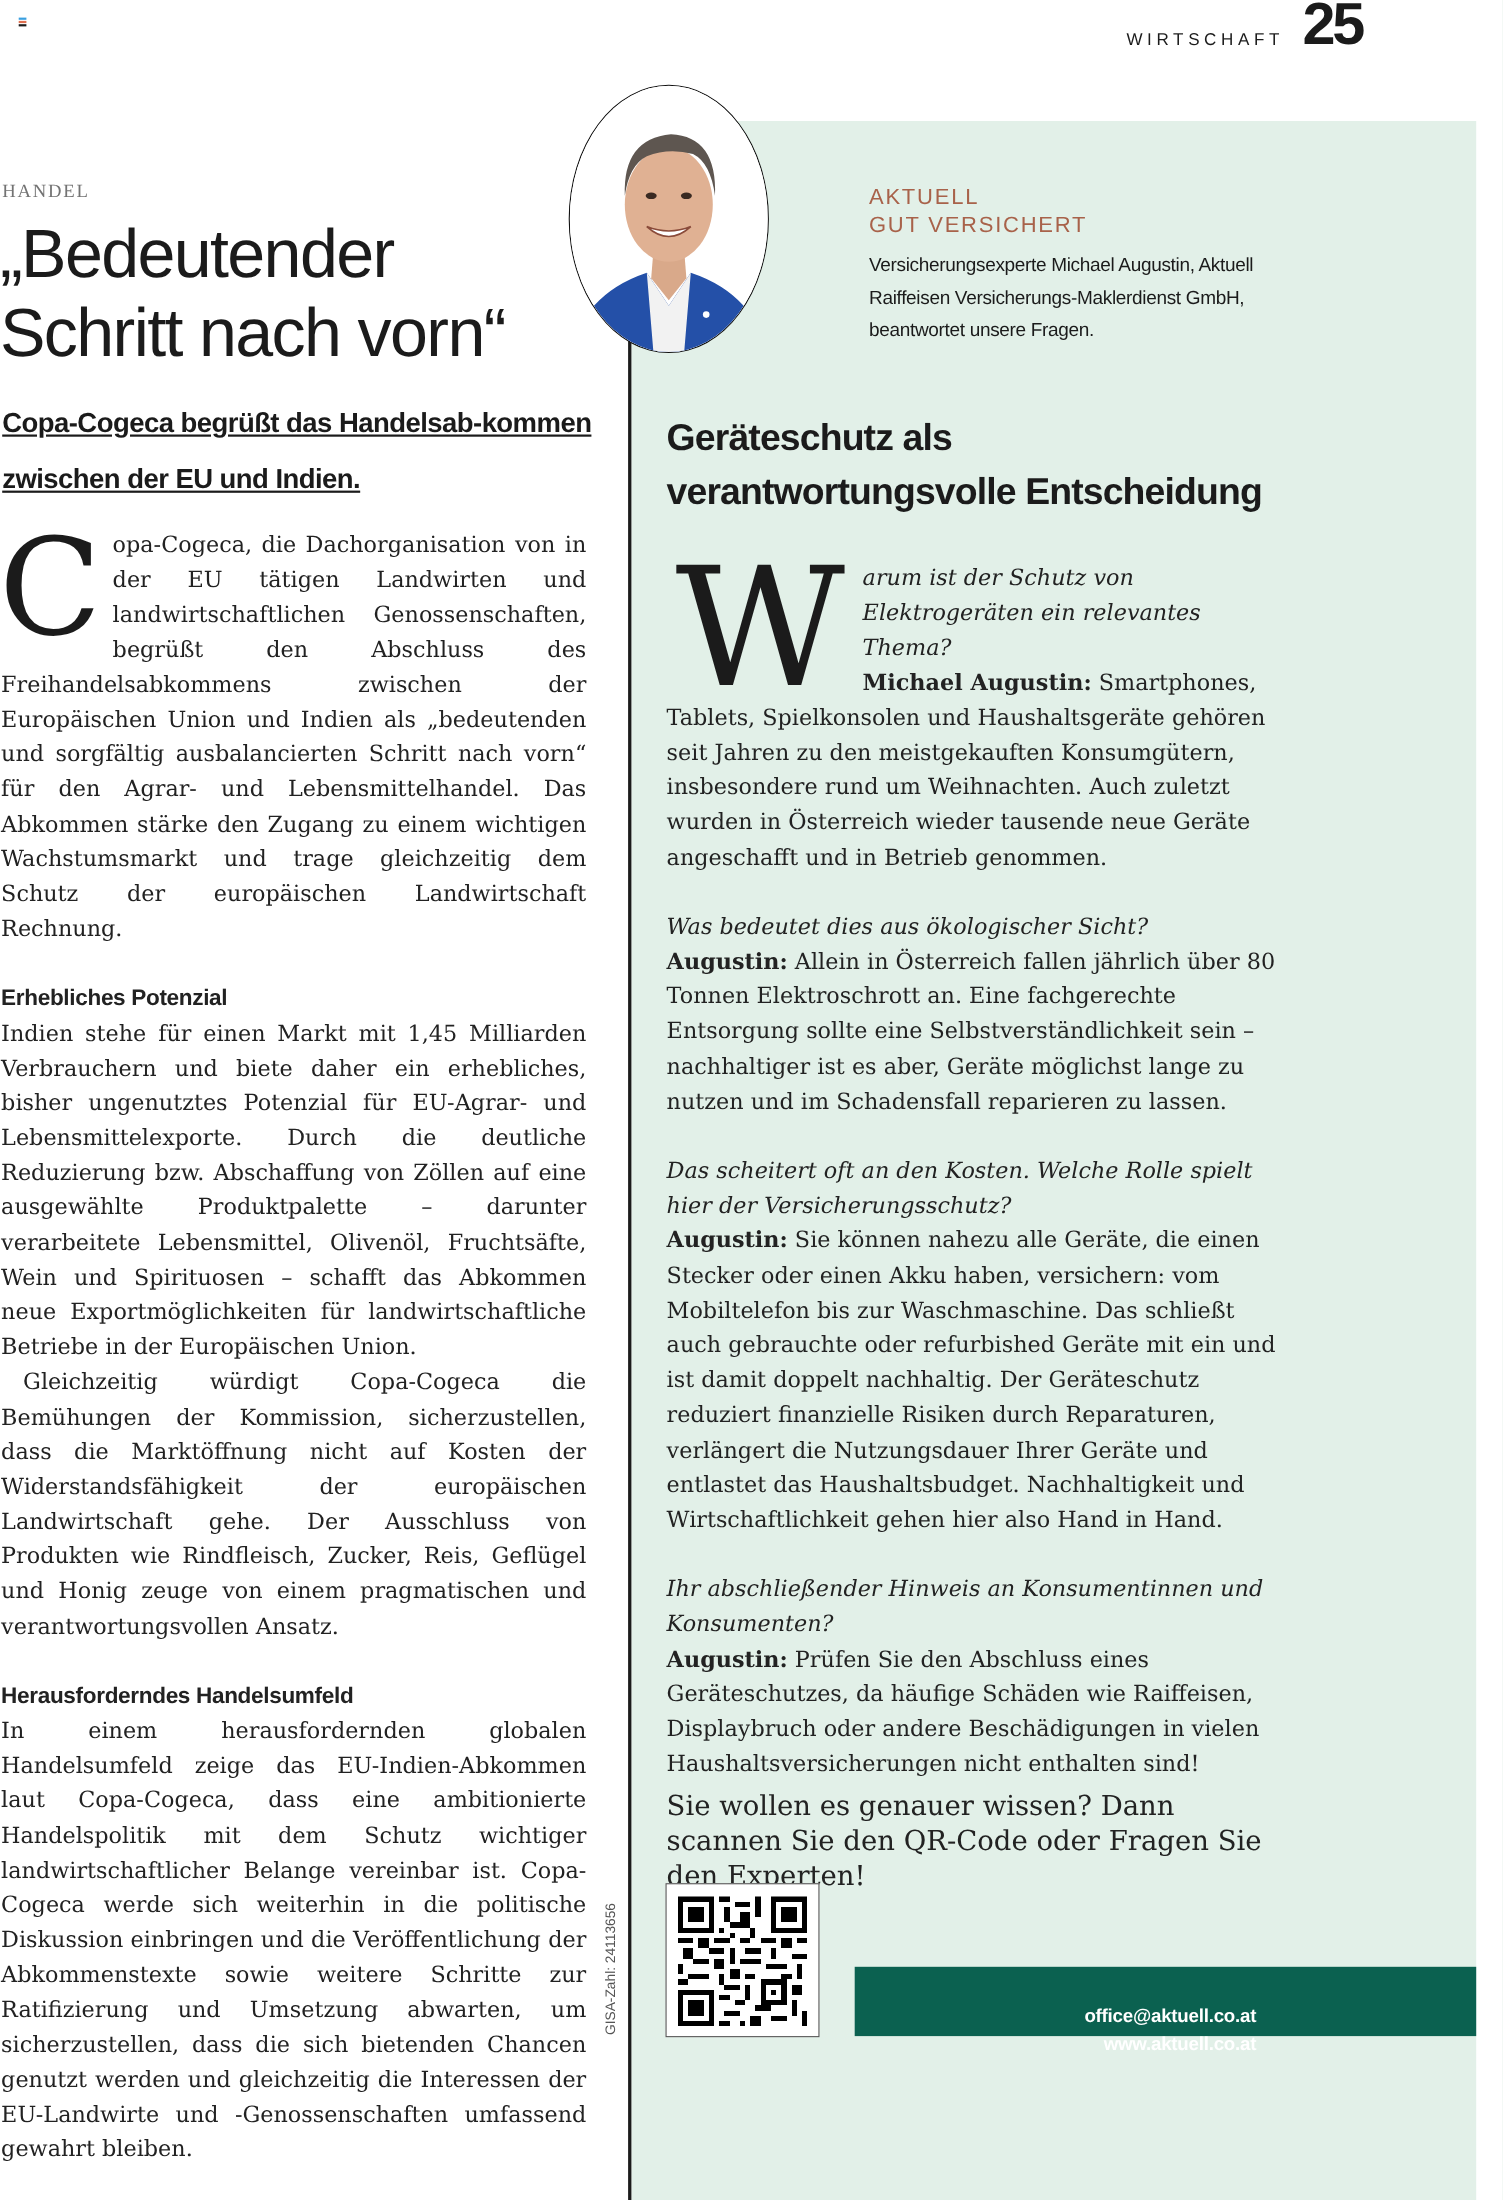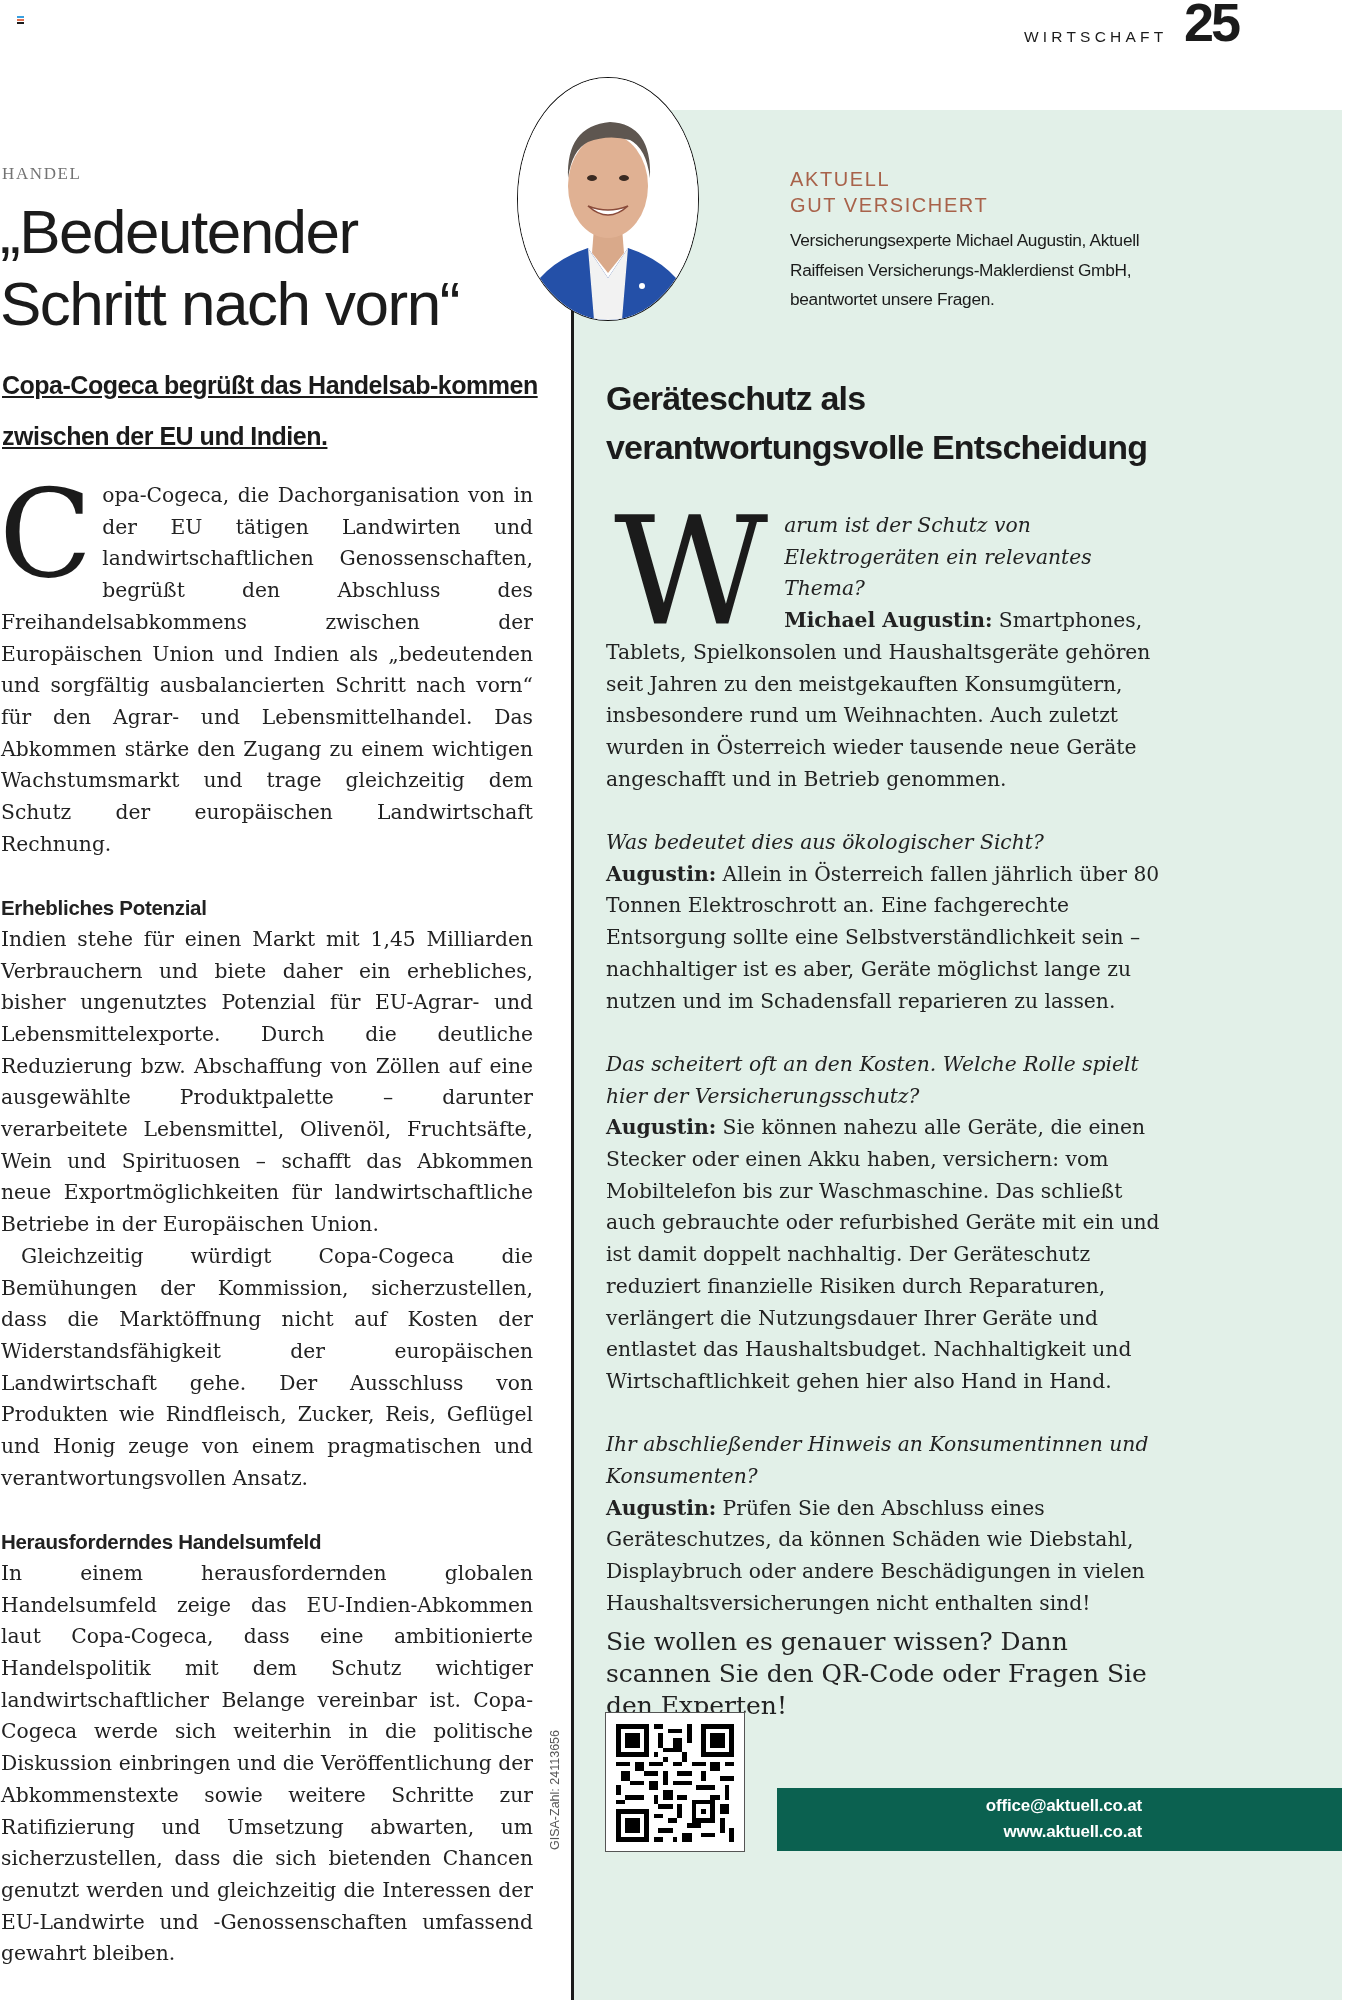--- a/index.html
+++ b/index.html
@@ -50,21 +50,21 @@
   .col-right i { font-style:italic; }
   .col-right b { font-weight:bold; }
   .dropcap-w { float:left; font-size:150px; line-height:120px; margin:2px 16px 0 8px; color:#1b1b1b; }
 
   .cta { left:606px; top:1626px; width:560px; font-size:25px; line-height:32px; color:#222; }
 
   .qr { left:605px; top:1712px; width:138px; height:138px; background:#fff; border:1.6px solid #555; }
   .qr svg { position:absolute; left:9px; top:11px; }
 
   .contact { left:777px; top:1788px; width:565px; height:63px; background:#0b6150; color:#fff; }
-  .contact div { position:absolute; right:200px; font-size:17px; font-weight:bold; letter-spacing:-0.2px; text-align:right; }
+  .contact div { position:absolute; right:200px; font-size:17px; font-weight:bold; letter-spacing:-0.2px; text-align:right;margin-top:27px; }
   .contact .email { top:8px; }
   .contact .web { top:34px;text-align:center; }
 
   .gisa { left:548px; top:1850px; font-size:12.5px; color:#555; transform-origin:0 0; transform:rotate(-90deg); white-space:nowrap; }
 </style>
 </head>
 <body>
 
 <div class="abs marker">
   <span style="background:#3aa0e0"></span>
@@ -137,21 +137,21 @@
   <p class="gap">
     <i>Was bedeutet dies aus ökologischer Sicht?</i><br>
     <b>Augustin:</b><span> Allein in Österreich fallen jährlich über 80 Tonnen Elektroschrott an. Eine fachgerechte Entsorgung sollte eine Selbstverständlichkeit sein – nachhaltiger ist es aber, Geräte möglichst lange zu nutzen und im Schadensfall reparieren zu lassen.</span>
   </p>
   <p class="gap">
     <i>Das scheitert oft an den Kosten. Welche Rolle spielt hier der Versicherungsschutz?</i><br>
     <b>Augustin:</b><span> Sie können nahezu alle Geräte, die einen Stecker oder einen Akku haben, versichern: vom Mobiltelefon bis zur Waschmaschine. Das schließt auch gebrauchte oder refurbished Geräte mit ein und ist damit doppelt nachhaltig. Der Geräteschutz reduziert finanzielle Risiken durch Reparaturen, verlängert die Nutzungsdauer Ihrer Geräte und entlastet das Haushaltsbudget. Nachhaltigkeit und Wirtschaftlichkeit gehen hier also Hand in Hand.</span>
   </p>
   <p class="gap">
     <i>Ihr abschließender Hinweis an Konsumentinnen und Konsumenten?</i><br>
-    <b>Augustin:</b><span> Prüfen Sie den Abschluss eines Geräteschutzes, da können Schäden wie Diebstahl, Displaybruch oder andere Beschädigungen in vielen Haushaltsversicherungen nicht enthalten sind!</span>
+    <b>Augustin:</b><span> Prüfen Sie den Abschluss eines Geräteschutzes, da häufige Schäden wie Raiffeisen, Displaybruch oder andere Beschädigungen in vielen Haushaltsversicherungen nicht enthalten sind!</span>
   </p>
 </div>
 
 <div class="abs cta serif">Sie wollen es genauer wissen? Dann scannen Sie den QR-Code oder Fragen Sie den Experten!</div>
 
 <div class="abs qr">
   <svg width="120" height="118" viewBox="0 0 25 25" shape-rendering="crispEdges">
     <rect width="25" height="25" fill="#fff"></rect>
 
     <g fill="#000">

